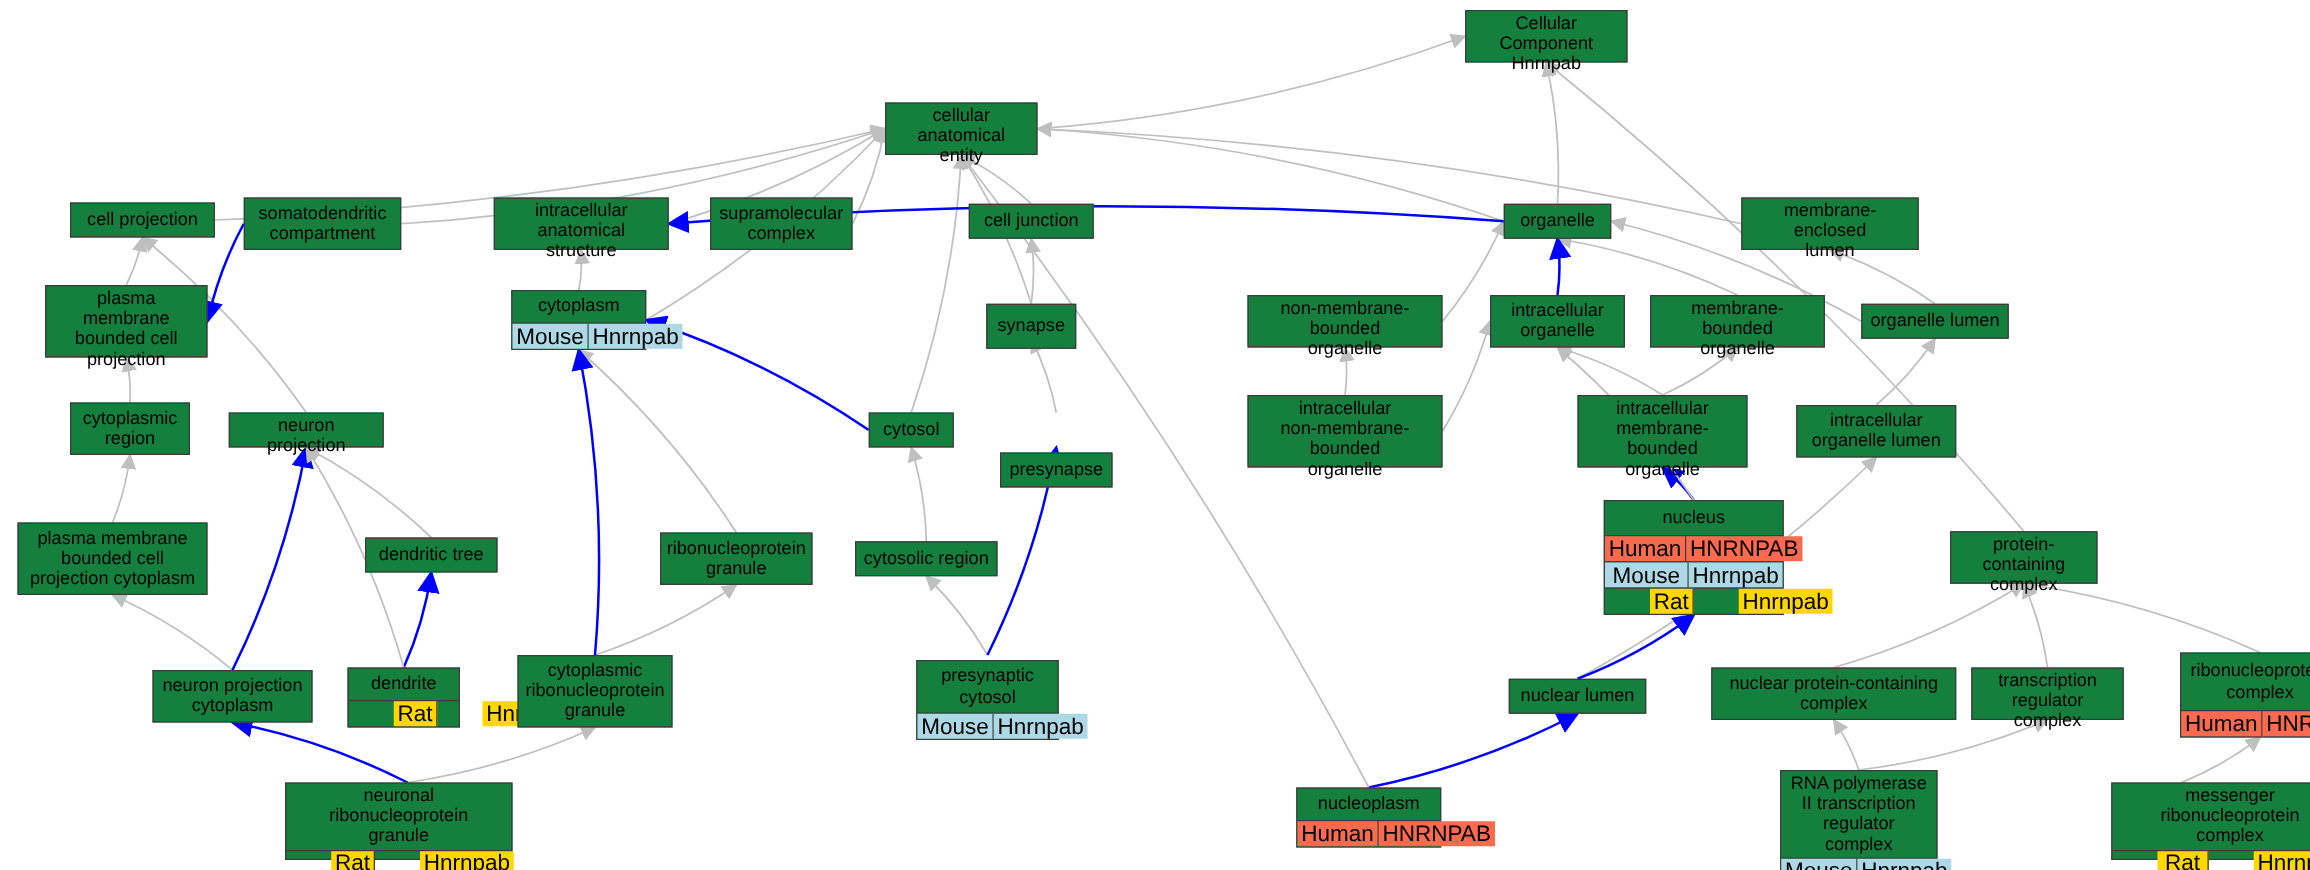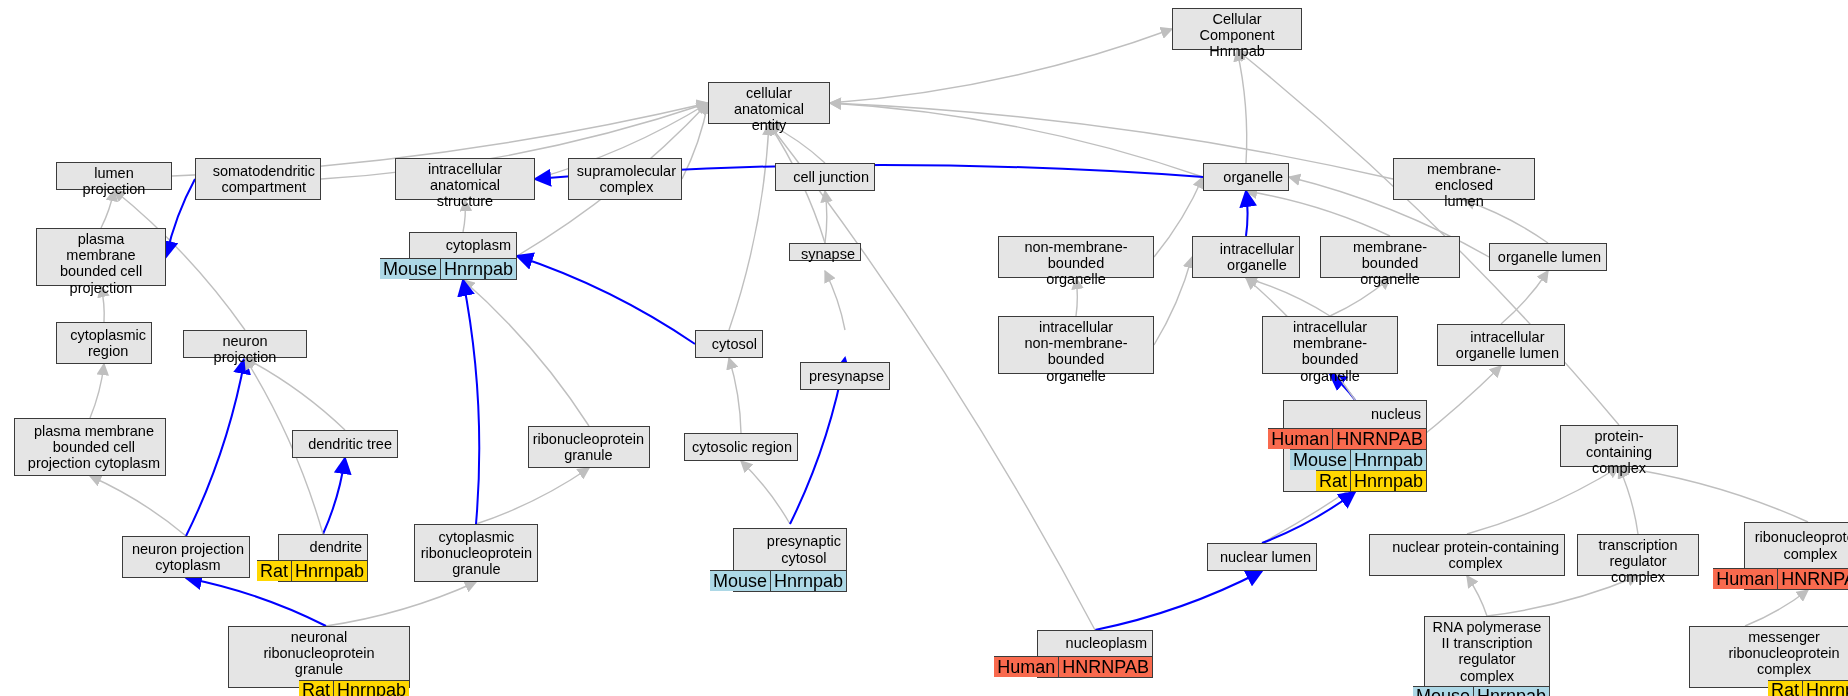--- a/index.html
+++ b/index.html
@@ -1,29 +1,29 @@
 <!DOCTYPE html>
 <html><head>
 <meta charset="utf-8">
 <style>
   html,body{margin:0;padding:0;background:#ffffff;}
   body{font-family:"Liberation Sans","DejaVu Sans",sans-serif;}
   #canvas{position:relative;width:1848px;height:696px;overflow:hidden;background:#fff;}
   #edges{position:absolute;left:0;top:0;width:1848px;height:696px;}
-  .node{position:absolute;box-sizing:border-box;border:1.6px solid #3b3b3b;background:#e5e5e5;
-        display:flex;flex-direction:column;z-index:5;align-items:flex-end;}
+  .node{position:absolute;box-sizing:border-box;border:1.6px solid #3b3b3b;background:#15803d;
+        display:flex;flex-direction:column;z-index:5;}
   .node .title{flex:1;display:flex;align-items:center;justify-content:center;text-align:center;
         padding:2px 5px;font-size:14.5px;color:#000;line-height:1.12;white-space:pre-line;}
   .node .ann{display:flex;border-top:1.6px solid #3b3b3b;}
   .node .ann .sp,.node .ann .gn{flex:1;display:flex;align-items:center;justify-content:center;
         font-size:18px;color:#000;padding:1px 3px;box-sizing:border-box;height:20px;white-space:nowrap;}
   .node .ann .sp{border-right:1.6px solid #3b3b3b;}
   .ann.human .sp,.ann.human .gn{background:#F96A4E;}
   .ann.mouse .sp,.ann.mouse .gn{background:#ADD8E6;}
-  .ann.rat   .sp,.ann.rat   .gn{background:#FFD700;}
+  .ann.rat   .sp,.ann.rat   .gn{background:#FFD700;margin-left:36px;}
 </style>
 </head>
 <body>
 
 <div id="canvas">
   <svg id="edges" viewBox="0 0 1848 696">
     <defs>
       <marker id="ag" markerWidth="9" markerHeight="9" refX="8" refY="4.5" orient="auto">
         <path d="M0,0 L9,4.5 L0,9 z" fill="#bfbfbf"></path>
       </marker>
@@ -96,21 +96,21 @@
   <div id="nodes">
       <div class="node" style="left: 1172px; top: 8px; width: 130px; height: 42px;">
         <div class="title">Cellular Component
 Hnrnpab</div>
       </div>
       <div class="node" style="left: 708px; top: 82px; width: 122px; height: 42px;">
         <div class="title">cellular anatomical
 entity</div>
       </div>
       <div class="node" style="left: 56px; top: 162px; width: 116px; height: 28px;">
-        <div class="title">lumen projection</div>
+        <div class="title">cell projection</div>
       </div>
       <div class="node" style="left: 195px; top: 158px; width: 126px; height: 42px;">
         <div class="title">somatodendritic
 compartment</div>
       </div>
       <div class="node" style="left: 395px; top: 158px; width: 140px; height: 42px;">
         <div class="title">intracellular
 anatomical structure</div>
       </div>
       <div class="node" style="left: 568px; top: 158px; width: 114px; height: 42px;">
@@ -147,21 +147,21 @@
         <div class="title">intracellular
 organelle</div>
       </div>
       <div class="node" style="left: 1320px; top: 236px; width: 140px; height: 42px;">
         <div class="title">membrane-bounded
 organelle</div>
       </div>
       <div class="node" style="left: 1489px; top: 243px; width: 118px; height: 28px;">
         <div class="title">organelle lumen</div>
       </div>
-      <div class="node" style="left: 789px; top: 243px; width: 72px; height: 18px;">
+      <div class="node" style="left: 789px; top: 243px; width: 72px; height: 36px;">
         <div class="title">synapse</div>
       </div>
       <div class="node" style="left: 56px; top: 322px; width: 96px; height: 42px;">
         <div class="title">cytoplasmic
 region</div>
       </div>
       <div class="node" style="left: 183px; top: 330px; width: 124px; height: 28px;">
         <div class="title">neuron projection</div>
       </div>
       <div class="node" style="left: 695px; top: 330px; width: 68px; height: 28px;">
@@ -192,21 +192,21 @@
       <div class="node" style="left: 292px; top: 430px; width: 106px; height: 28px;">
         <div class="title">dendritic tree</div>
       </div>
       <div class="node" style="left: 528px; top: 426px; width: 122px; height: 42px;">
         <div class="title">ribonucleoprotein
 granule</div>
       </div>
       <div class="node" style="left: 684px; top: 433px; width: 114px; height: 28px;">
         <div class="title">cytosolic region</div>
       </div>
-      <div class="node" style="left: 1283px; top: 400px; width: 144px; height: 92px; padding-left: 37px;">
+      <div class="node" style="left: 1283px; top: 400px; width: 144px; height: 92px;">
         <div class="title">nucleus</div>
         <div class="ann human">
           <div class="sp">Human</div>
           <div class="gn">HNRNPAB</div>
         </div>
         <div class="ann mouse">
           <div class="sp">Mouse</div>
           <div class="gn">Hnrnpab</div>
         </div>
         <div class="ann rat">

